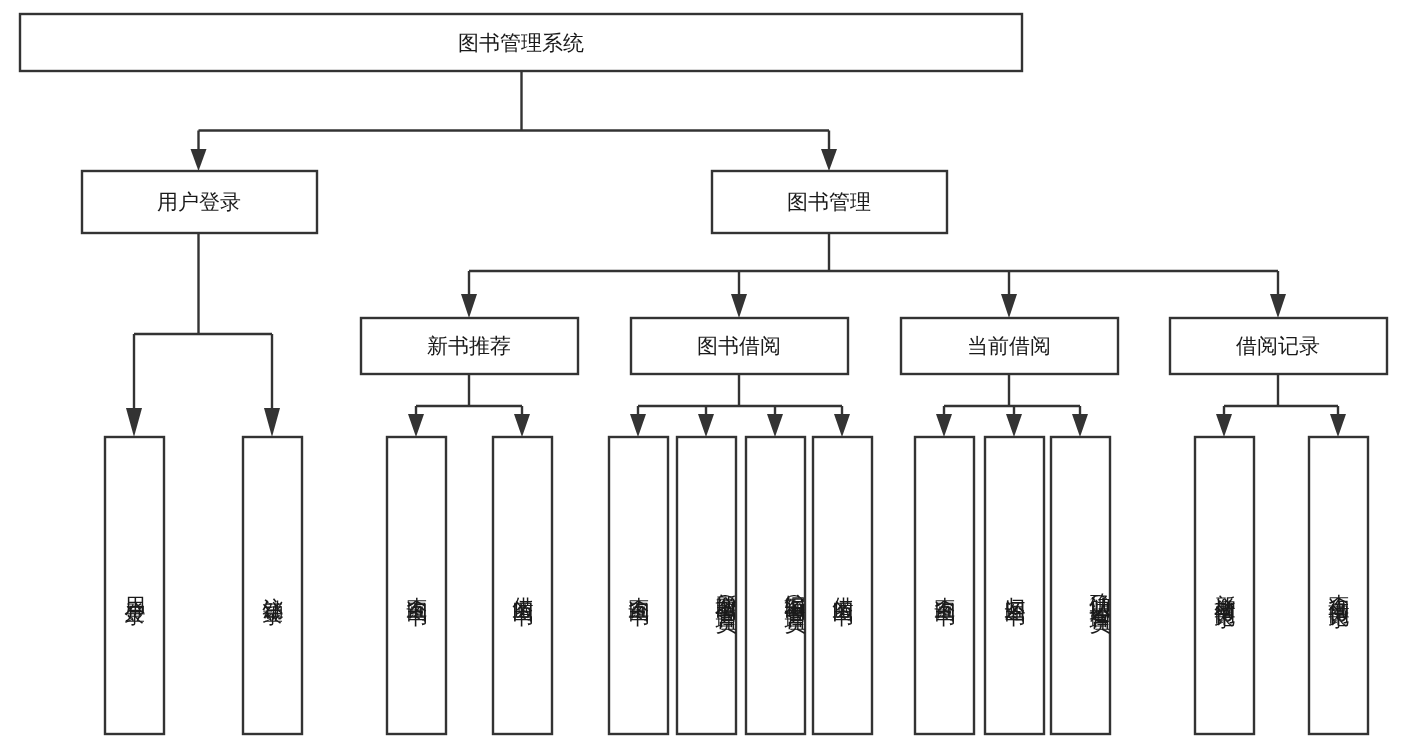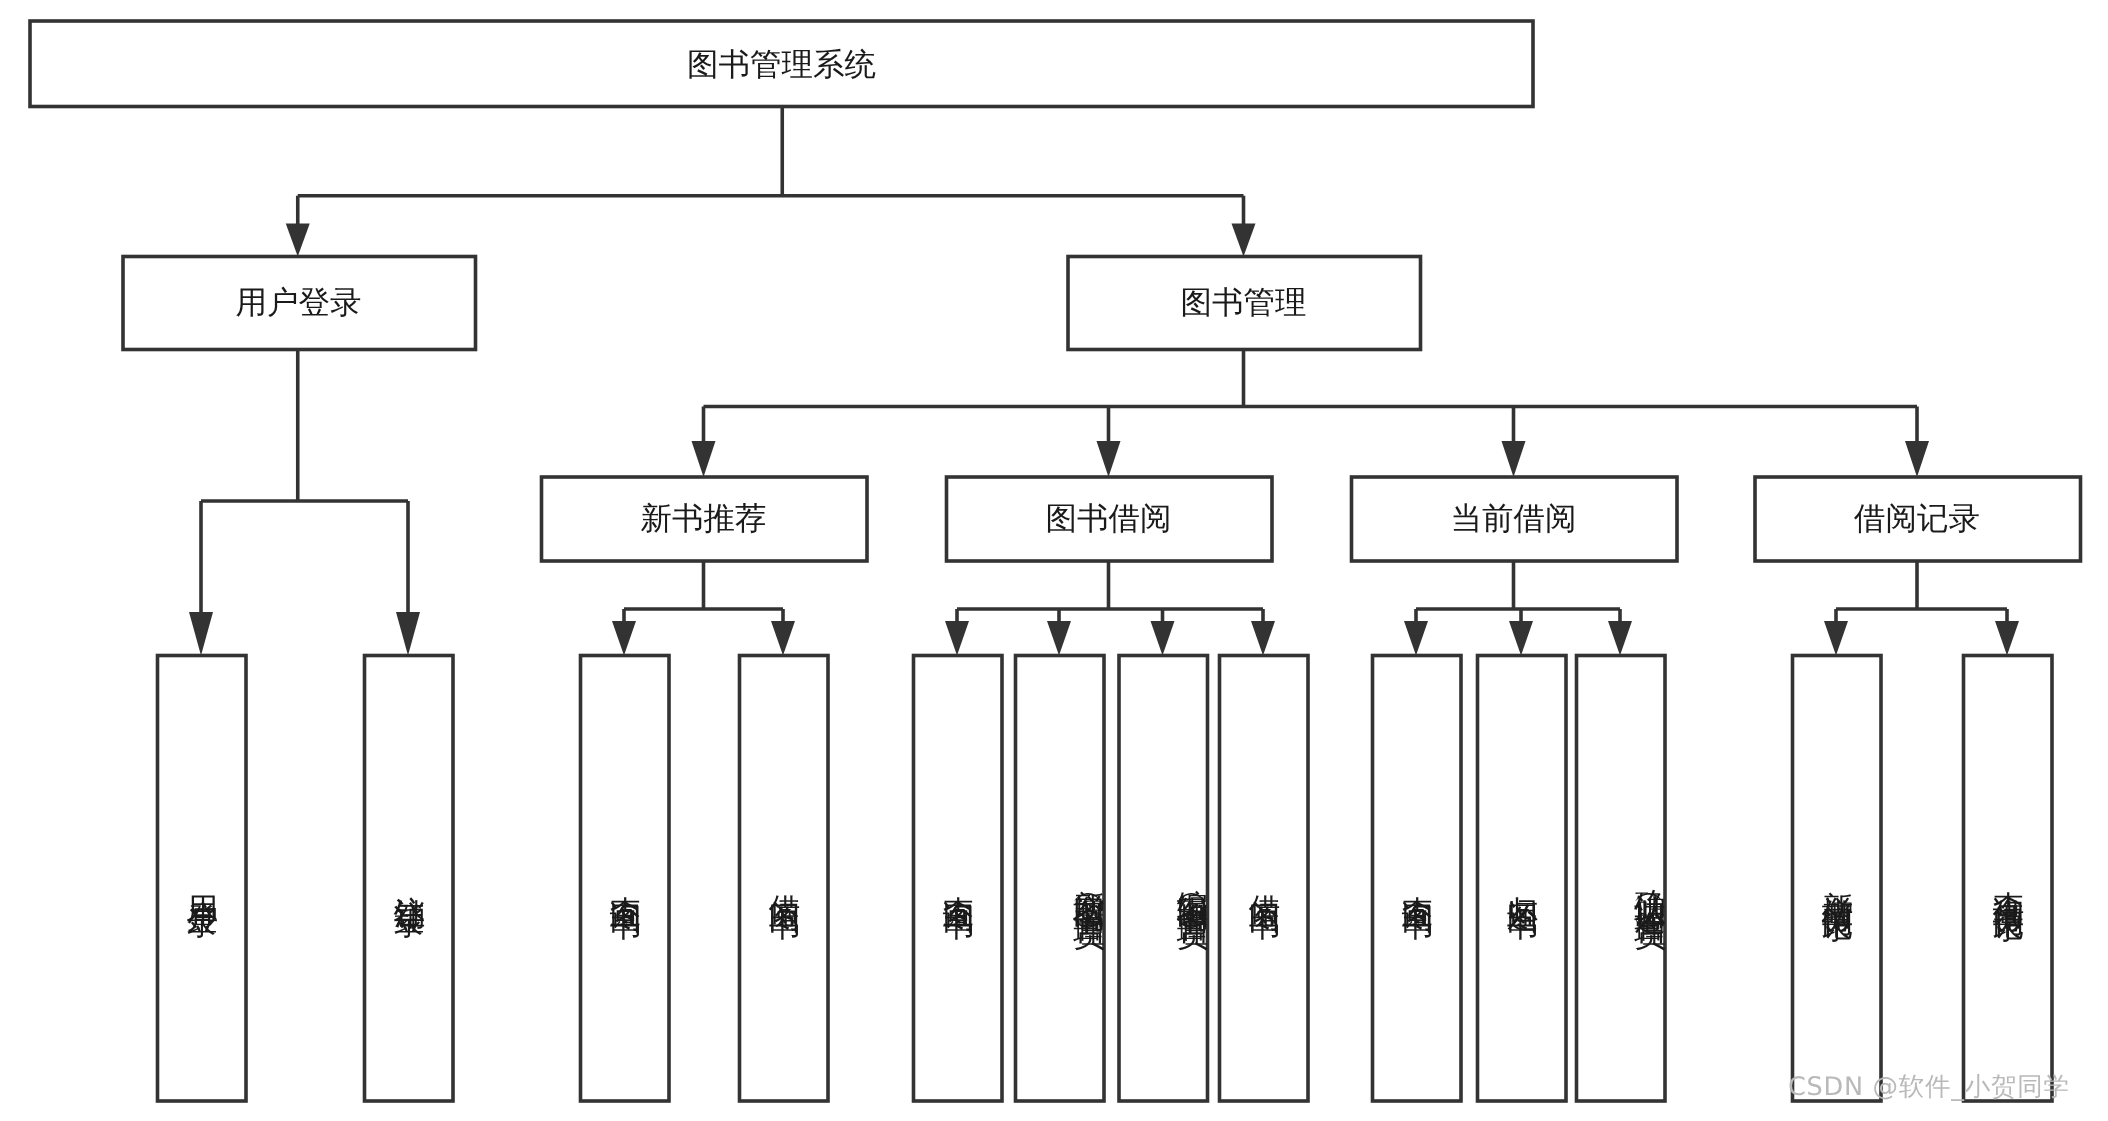--- a/index.html
+++ b/index.html
@@ -204,14 +204,13 @@
   <div class="leaf-label centered" style="left:609px; top:437px; width:59px; height:297px;">查询图书</div>
   <div class="leaf-label" style="left:677px; top:445px; width:59px; height:289px;">新增图书（管理员）</div>
   <div class="leaf-label" style="left:746px; top:445px; width:59px; height:289px;">编辑图书（管理员）</div>
   <div class="leaf-label centered" style="left:813px; top:437px; width:59px; height:297px;">借阅图书</div>
   <div class="leaf-label centered" style="left:915px; top:437px; width:59px; height:297px;">查询图书</div>
   <div class="leaf-label centered" style="left:985px; top:437px; width:59px; height:297px;">归还图书</div>
   <div class="leaf-label" style="left:1051px; top:445px; width:59px; height:289px;">确认归还（管理员）</div>
   <div class="leaf-label centered" style="left:1195px; top:437px; width:59px; height:297px;">新增借阅记录</div>
   <div class="leaf-label centered" style="left:1309px; top:437px; width:59px; height:297px;">查询借阅记录</div>
 
-  <div class="watermark">CSDN @软件_小贺同学</div>
 </div>
 
 </body></html>

